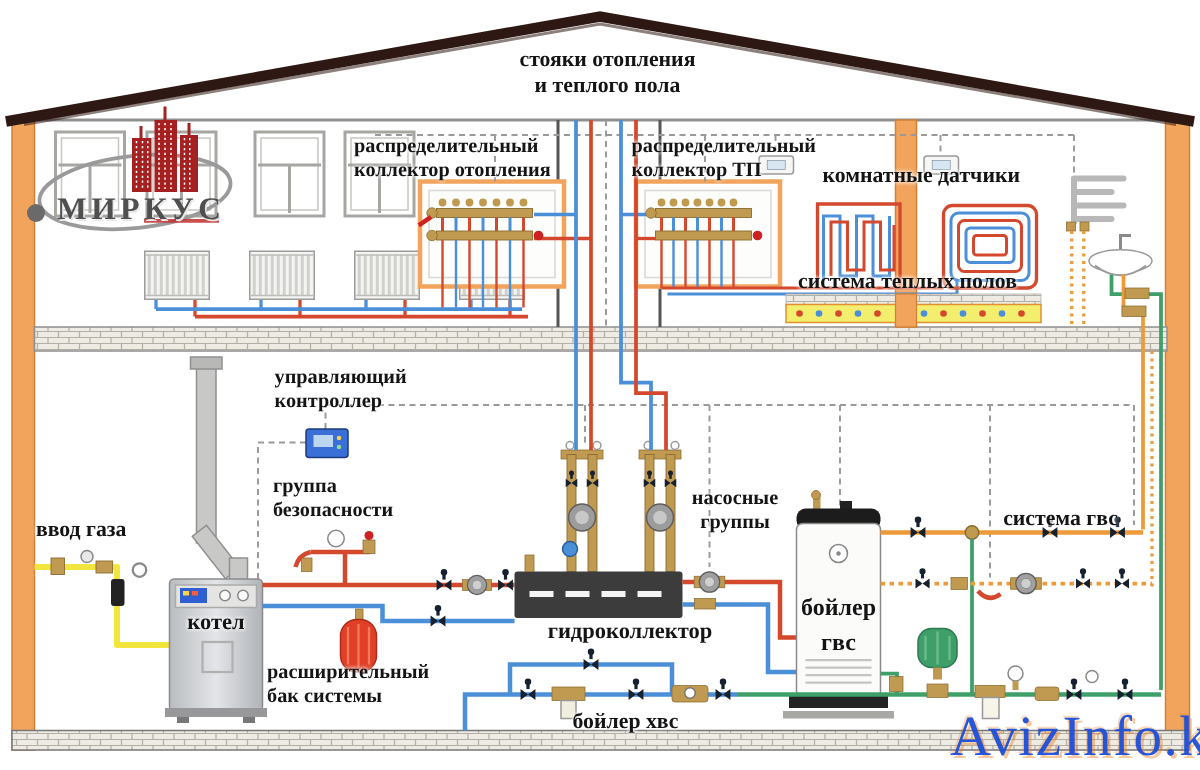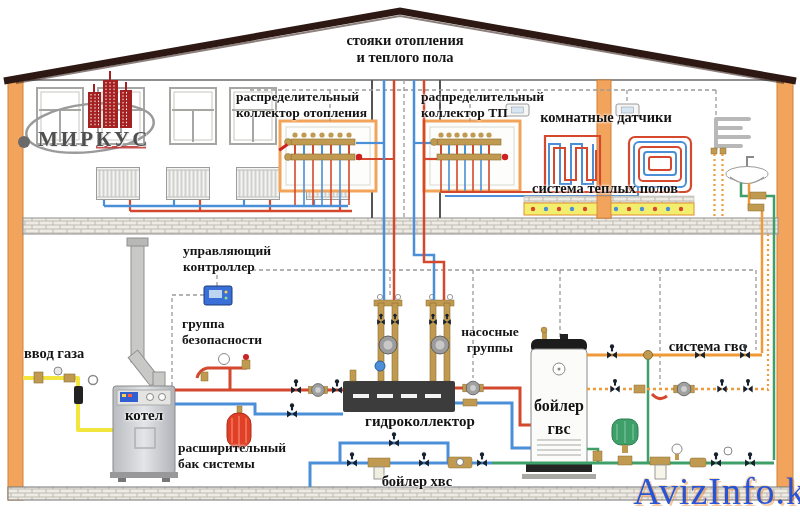--- a/index.html
+++ b/index.html
@@ -419,21 +419,21 @@
   <div>и теплого пола</div>
 </div>
 <div class="lbl" style="left:236px;top:89px;">
   <div>распределительный</div>
   <div>коллектор отопления</div>
 </div>
 <div class="lbl" style="left:421px;top:89px;">
   <div>распределительный</div>
   <div>коллектор ТП</div>
 </div>
-<div class="lbl c" style="left:532px;top:109px;width:148px;font-size:14.5px;">комнатные датчики</div>
+<div class="lbl c" style="left:532px;top:109px;width:148px;font-size:14.5px;text-align:right;">комнатные датчики</div>
 <div class="lbl c" style="left:521px;top:180px;width:168px;font-size:14.5px;">система теплых полов</div>
 <div class="lbl" style="left:183px;top:243px;">
   <div>управляющий</div>
   <div>контроллер</div>
 </div>
 <div class="lbl" style="left:182px;top:316px;">
   <div>группа</div>
   <div>безопасности</div>
 </div>
 <div class="lbl" style="left:24px;top:345px;font-size:14.5px;">ввод газа</div>

